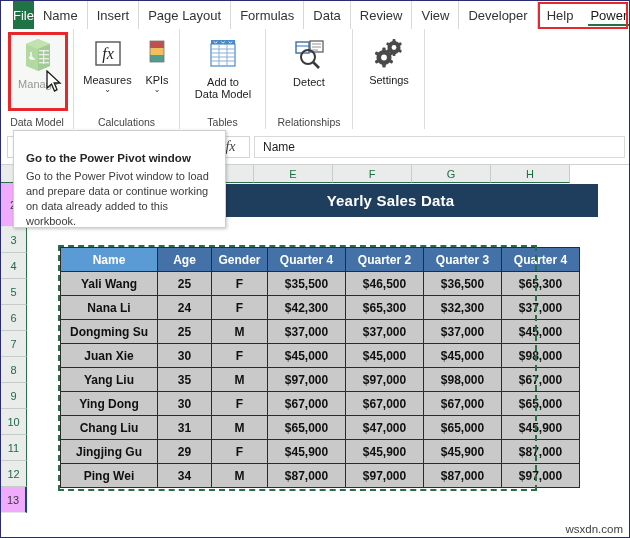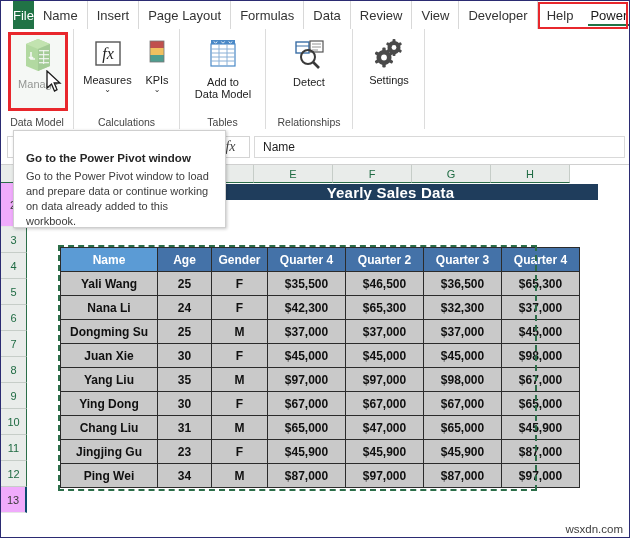--- a/index.html
+++ b/index.html
@@ -199,21 +199,21 @@
     background: #f0abfc;
     border-right: 2px solid #0c4a6e;
     border-bottom: 1px solid #e6e6e6;
     color: #3a3a3a;
   }
 
   
   .title-banner {
     position: absolute;
     left: 182px; top: 19px;
-    width: 415px; height: 16px;
+    width: 415px; height: 33px;
     background: #1f3d5c;
     color: #ffffff;
     display: flex; align-items: center; justify-content: center;
     font-size: 15px; font-weight: bold;
     letter-spacing: 0.2px;
   }
 
   
   .datatable {
     position: absolute;
@@ -584,21 +584,21 @@
         <td>Chang Liu</td>
         <td>31</td>
         <td>M</td>
         <td>$65,000</td>
         <td>$47,000</td>
         <td>$65,000</td>
         <td>$45,900</td>
       </tr>
       <tr>
         <td>Jingjing Gu</td>
-        <td>23</td>
+        <td>29</td>
         <td>F</td>
         <td>$45,900</td>
         <td>$45,900</td>
         <td>$45,900</td>
         <td>$87,000</td>
       </tr>
       <tr>
         <td>Ping Wei</td>
         <td>34</td>
         <td>M</td>

